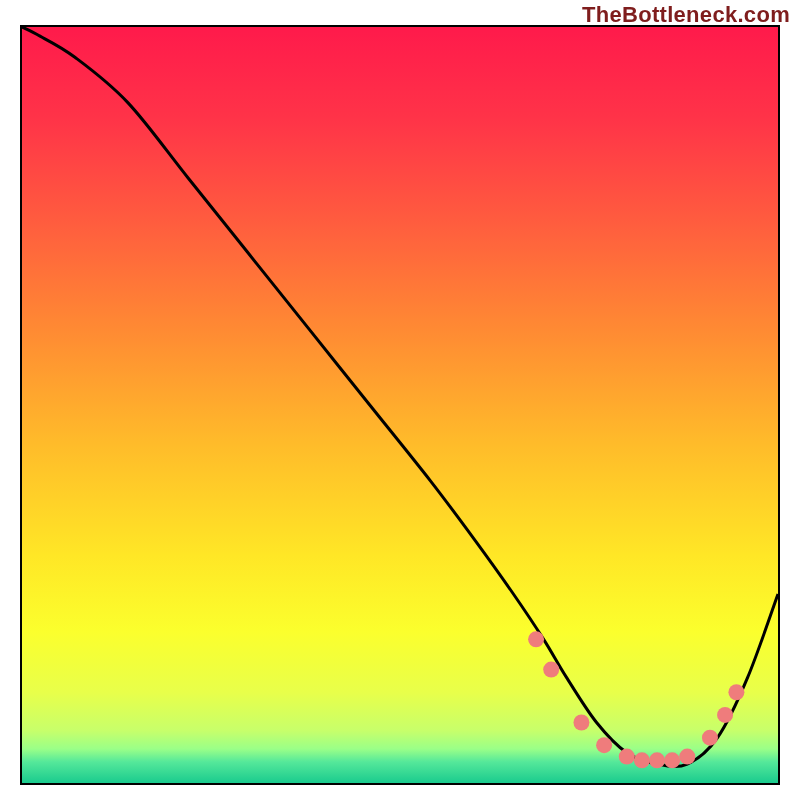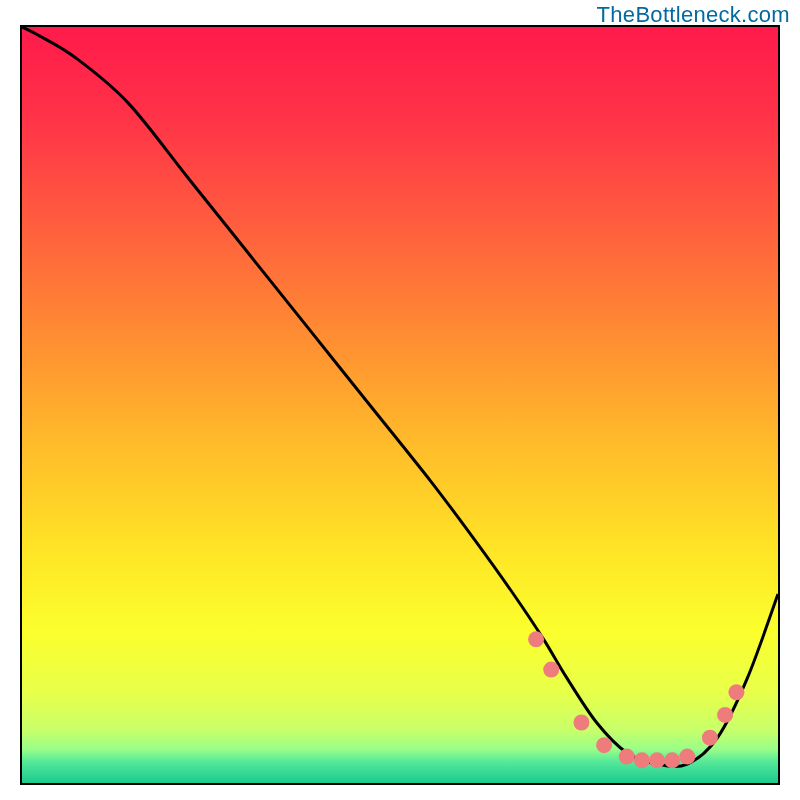--- a/index.html
+++ b/index.html
@@ -13,22 +13,22 @@
   .chart-container {
     position: relative;
     width: 800px;
     height: 800px;
   }
   .watermark {
     position: absolute;
     top: 2px;
     right: 10px;
     font-size: 22px;
-    color: #0369a1;
-    font-weight: 400;
+    color: #7f1d1d;
+    font-weight: 700;
     letter-spacing: 0.3px;
     z-index: 10;
   }
   .plot-area {
     position: absolute;
     left: 20px;
     top: 25px;
     width: 760px;
     height: 760px;
     box-sizing: border-box;

